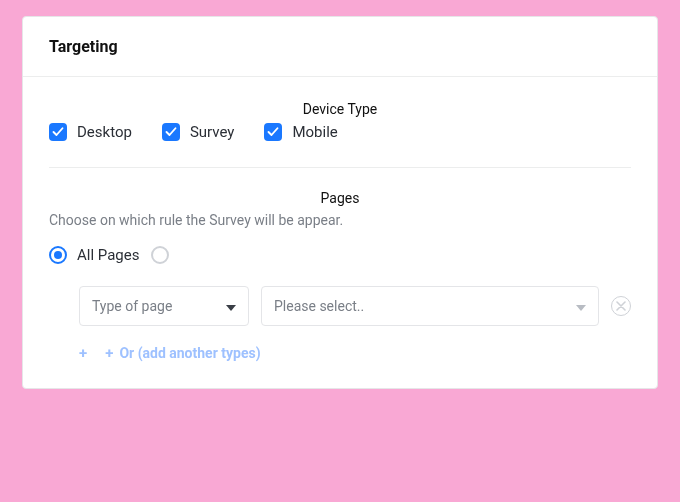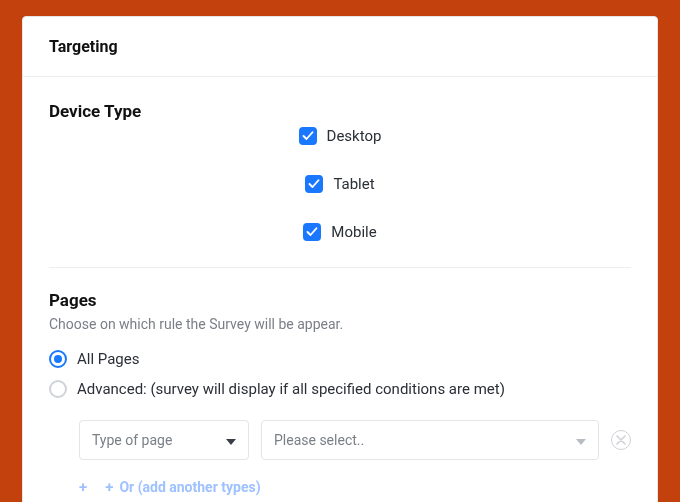--- a/index.html
+++ b/index.html
@@ -8,53 +8,53 @@
     padding: 0;
     background: #f3f3f4;
     font-family: -apple-system, BlinkMacSystemFont, "Segoe UI", Roboto, Helvetica, Arial, sans-serif;
     color: #111;
     font-size: 14px;
   }
   .stage {
     width: 680px;
     height: 502px;
     padding: 16px 22px;
-    background: #c2410c;
+    background: #f9a8d4;
   }
   .card {
     background: #fff;
     border: 1px solid #e6e6e8;
     border-radius: 4px;
   }
   .card-header {
     padding: 20px 26px;
     border-bottom: 1px solid #eceded;
     font-weight: 700;
     font-size: 16px;
     color: #111;
   }
   .card-body {
     padding: 24px 26px 26px 26px;
   }
   .section-title {
-    font-weight: 700;
-    font-size: 17px;
+    font-weight: 400;
+    font-size: 14px;
     color: #111;
     margin: 0 0 6px 0;
+    text-align: center;
   }
   .section-desc {
     color: #7a7f87;
     font-size: 14px;
     margin: 0 0 18px 0;
   }
   .checkbox-row {
     display: flex;
     gap: 30px;
     align-items: center;
-    flex-direction: column;
   }
   .chk {
     display: flex;
     align-items: center;
     gap: 10px;
     cursor: pointer;
   }
   .chk .box {
     width: 18px;
     height: 18px;
@@ -65,21 +65,21 @@
     justify-content: center;
     flex: none;
   }
   .chk .box svg { width: 12px; height: 12px; }
   .chk .lbl { color: #2b2f36; font-size: 15px; }
   .divider {
     border: none;
     border-top: 1px solid #eceded;
     margin: 26px 0 22px 0;
   }
-  .radio-group { display: flex; flex-direction: column; gap: 12px; }
+  .radio-group { display: flex; flex-direction: row; gap: 12px; }
   .radio {
     display: flex;
     align-items: center;
     gap: 10px;
     cursor: pointer;
   }
   .radio .ring {
     width: 18px;
     height: 18px;
     border-radius: 50%;
@@ -170,21 +170,21 @@
                 </svg>
             </span>
             <span class="lbl">Desktop</span>
           </div>
           <div class="chk">
             <span class="box">
               <svg viewBox="0 0 16 16">
                   <path d="M2 8 L6 12 L14 3" stroke="#fff" stroke-width="2.5" fill="none" stroke-linecap="round" stroke-linejoin="round"></path>
                 </svg>
             </span>
-            <span class="lbl">Tablet</span>
+            <span class="lbl">Survey</span>
           </div>
           <div class="chk">
             <span class="box">
               <svg viewBox="0 0 16 16">
                   <path d="M2 8 L6 12 L14 3" stroke="#fff" stroke-width="2.5" fill="none" stroke-linecap="round" stroke-linejoin="round"></path>
                 </svg>
             </span>
             <span class="lbl">Mobile</span>
           </div>
         </div>
@@ -196,21 +196,20 @@
         <div class="section-title">Pages</div>
         <div class="section-desc">Choose on which rule the Survey will be appear.</div>
 
         <div class="radio-group">
           <div class="radio selected">
             <span class="ring"></span>
             <span class="lbl">All Pages</span>
           </div>
           <div class="radio">
             <span class="ring"></span>
-            <span class="lbl">Advanced: (survey will display if all specified conditions are met)</span>
           </div>
         </div>
 
         <div class="rules">
           <div class="rule-row">
             <div class="select small">
               <span>Type of page</span>
               <span class="caret">
                 <svg width="10" height="6" viewBox="0 0 10 6">
                     <path d="M0 0 L5 6 L10 0 Z" fill="#3a3e46"></path>

